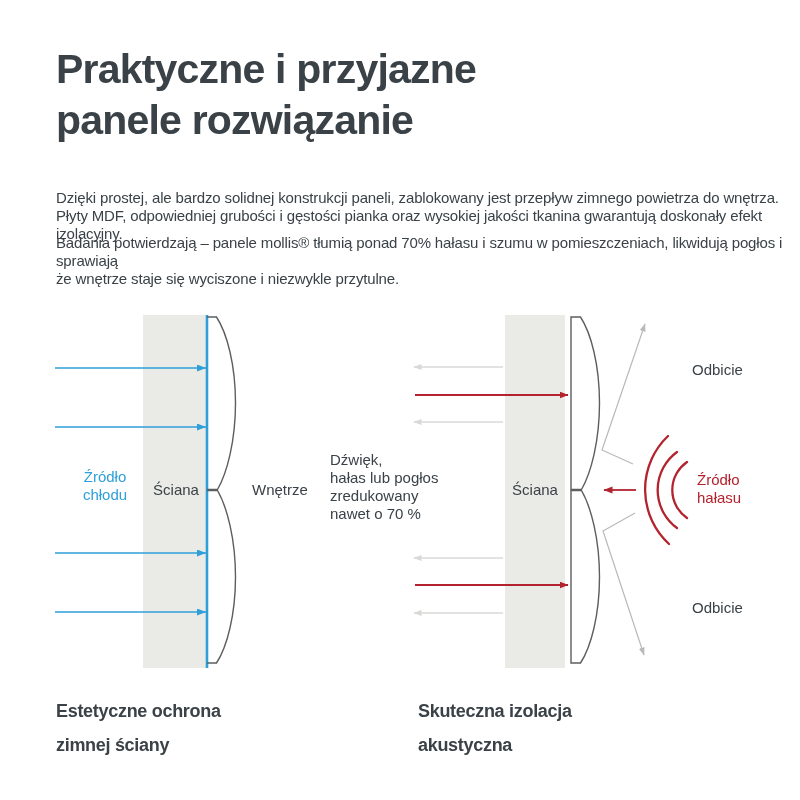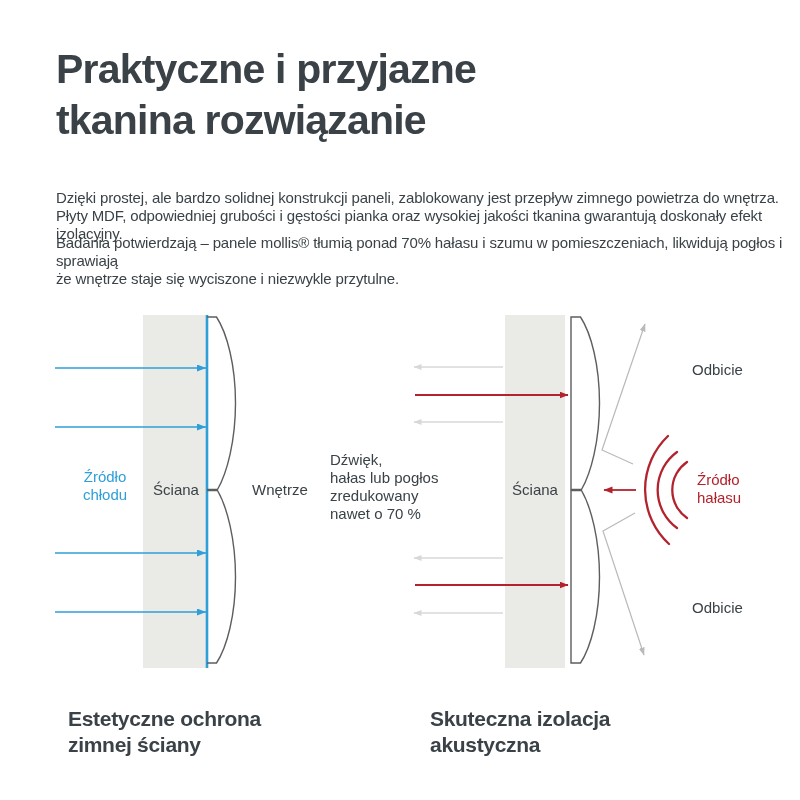--- a/index.html
+++ b/index.html
@@ -25,40 +25,40 @@
   }
   .lbl-cold{left:70px;top:468px;width:70px;text-align:center;color:var(--blue);}
   .lbl-sciana-l{left:146px;top:481px;width:60px;text-align:center;}
   .lbl-wnetrze{left:252px;top:481px;}
   .lbl-reduction{left:330px;top:451px;width:160px;}
   .lbl-sciana-r{left:505px;top:481px;width:60px;text-align:center;}
   .lbl-noise{left:697px;top:471px;color:var(--red);}
   .lbl-odbicie-top{left:692px;top:361px;}
   .lbl-odbicie-bottom{left:692px;top:599px;}
   .caption{
-    position:absolute;top:694px;margin:12px;
-    font-size:21px;line-height:26px;font-weight:700;letter-spacing:-0.3px;
+    position:absolute;top:694px;margin:0;
+    font-size:18px;line-height:34px;font-weight:700;letter-spacing:-0.3px;
     white-space:pre-line;color:var(--ink);
   }
   .cap-left{left:56px;}
   .cap-right{left:418px;}
   .stroke-blue{stroke:var(--blue);}
   .stroke-red{stroke:var(--red);}
   .stroke-panel{stroke:var(--panel-outline);}
   .stroke-reflect{stroke:var(--reflect-gray);}
   .stroke-reduced{stroke:var(--reduced-gray);}
   .fill-wall{fill:var(--wall);}
 </style>
 </head>
 <body>
 
 <div class="page">
 
   <h1 class="title">Praktyczne i przyjazne
-tkanina rozwiązanie</h1>
+panele rozwiązanie</h1>
 
   <p class="body-text p1">Dzięki prostej, ale bardzo solidnej konstrukcji paneli, zablokowany jest przepływ zimnego powietrza do wnętrza.
 Płyty MDF, odpowiedniej grubości i gęstości pianka oraz wysokiej jakości tkanina gwarantują doskonały efekt izolacyjny.</p>
   <p class="body-text p2">Badania potwierdzają – panele mollis® tłumią ponad 70% hałasu i szumu w pomieszczeniach, likwidują pogłos i sprawiają
 że wnętrze staje się wyciszone i niezwykle przytulne.</p>
 
   <svg class="diagram-svg" viewBox="0 0 800 800" xmlns="http://www.w3.org/2000/svg">
     <defs>
       <marker id="mBlue" markerUnits="userSpaceOnUse" markerWidth="10" markerHeight="8" refX="9" refY="3.5" orient="auto">
         <path d="M0,0 L9,3.5 L0,7 Z" fill="#2e9fd8"></path>

